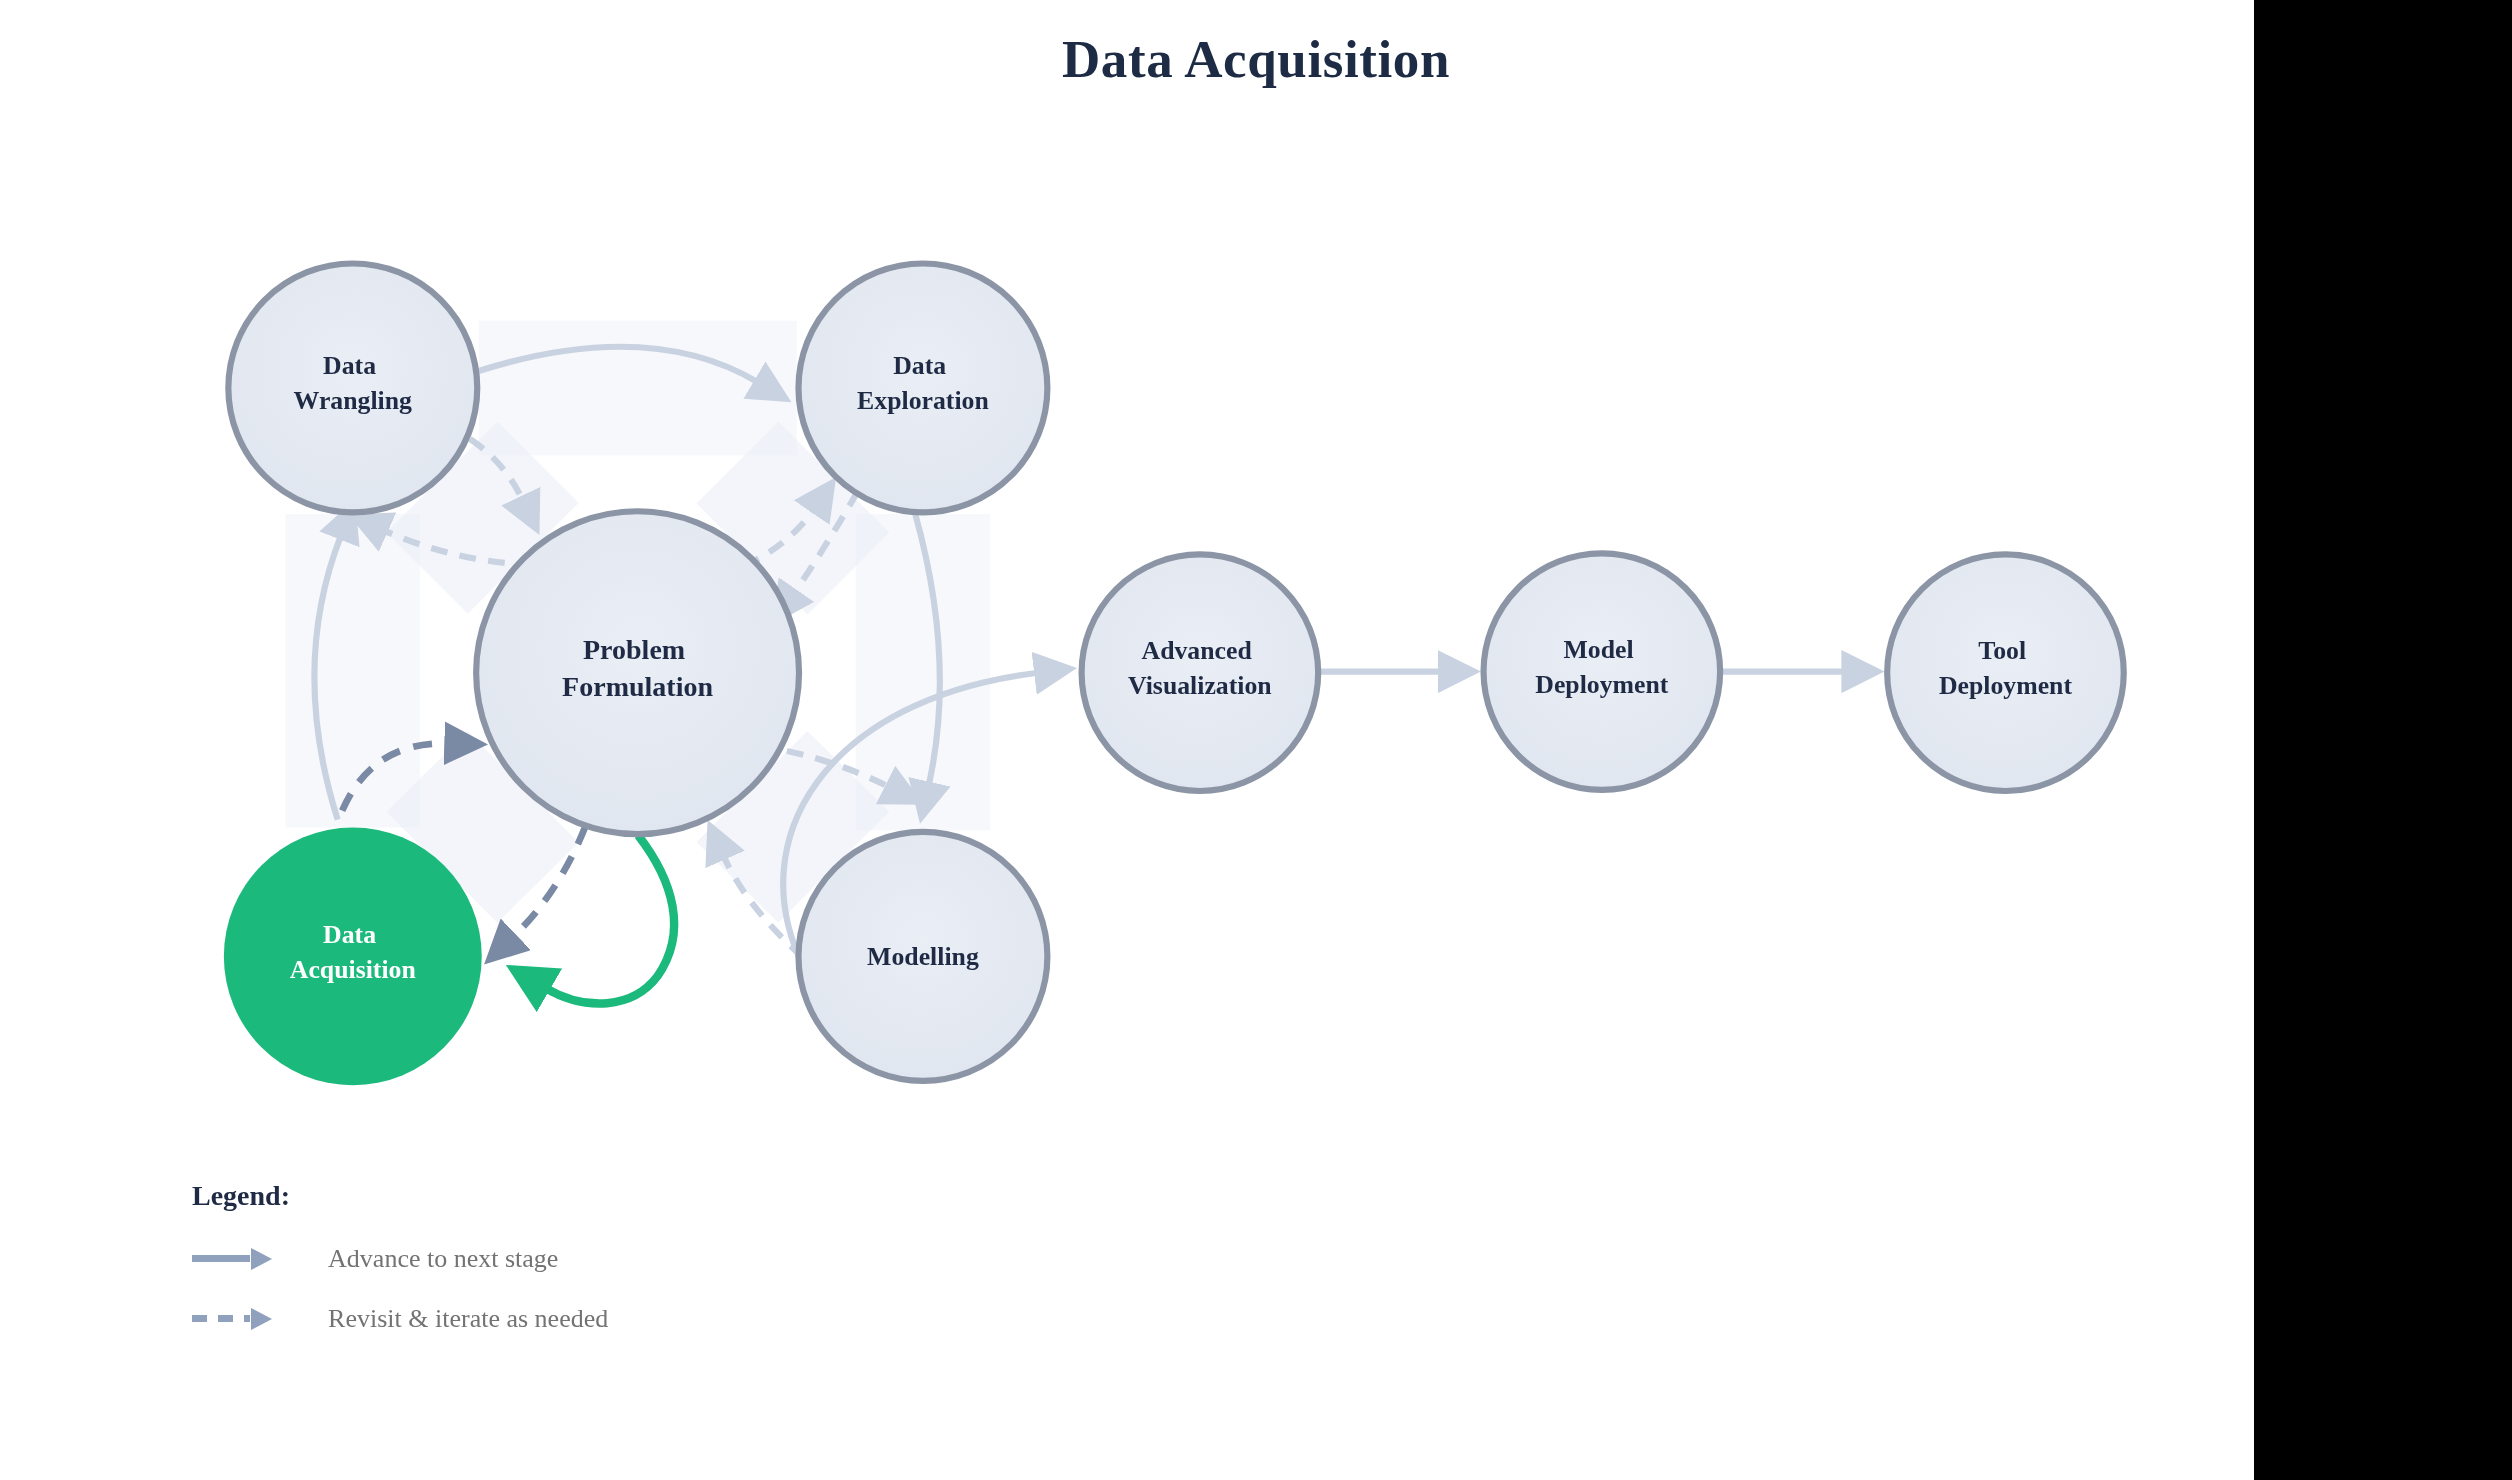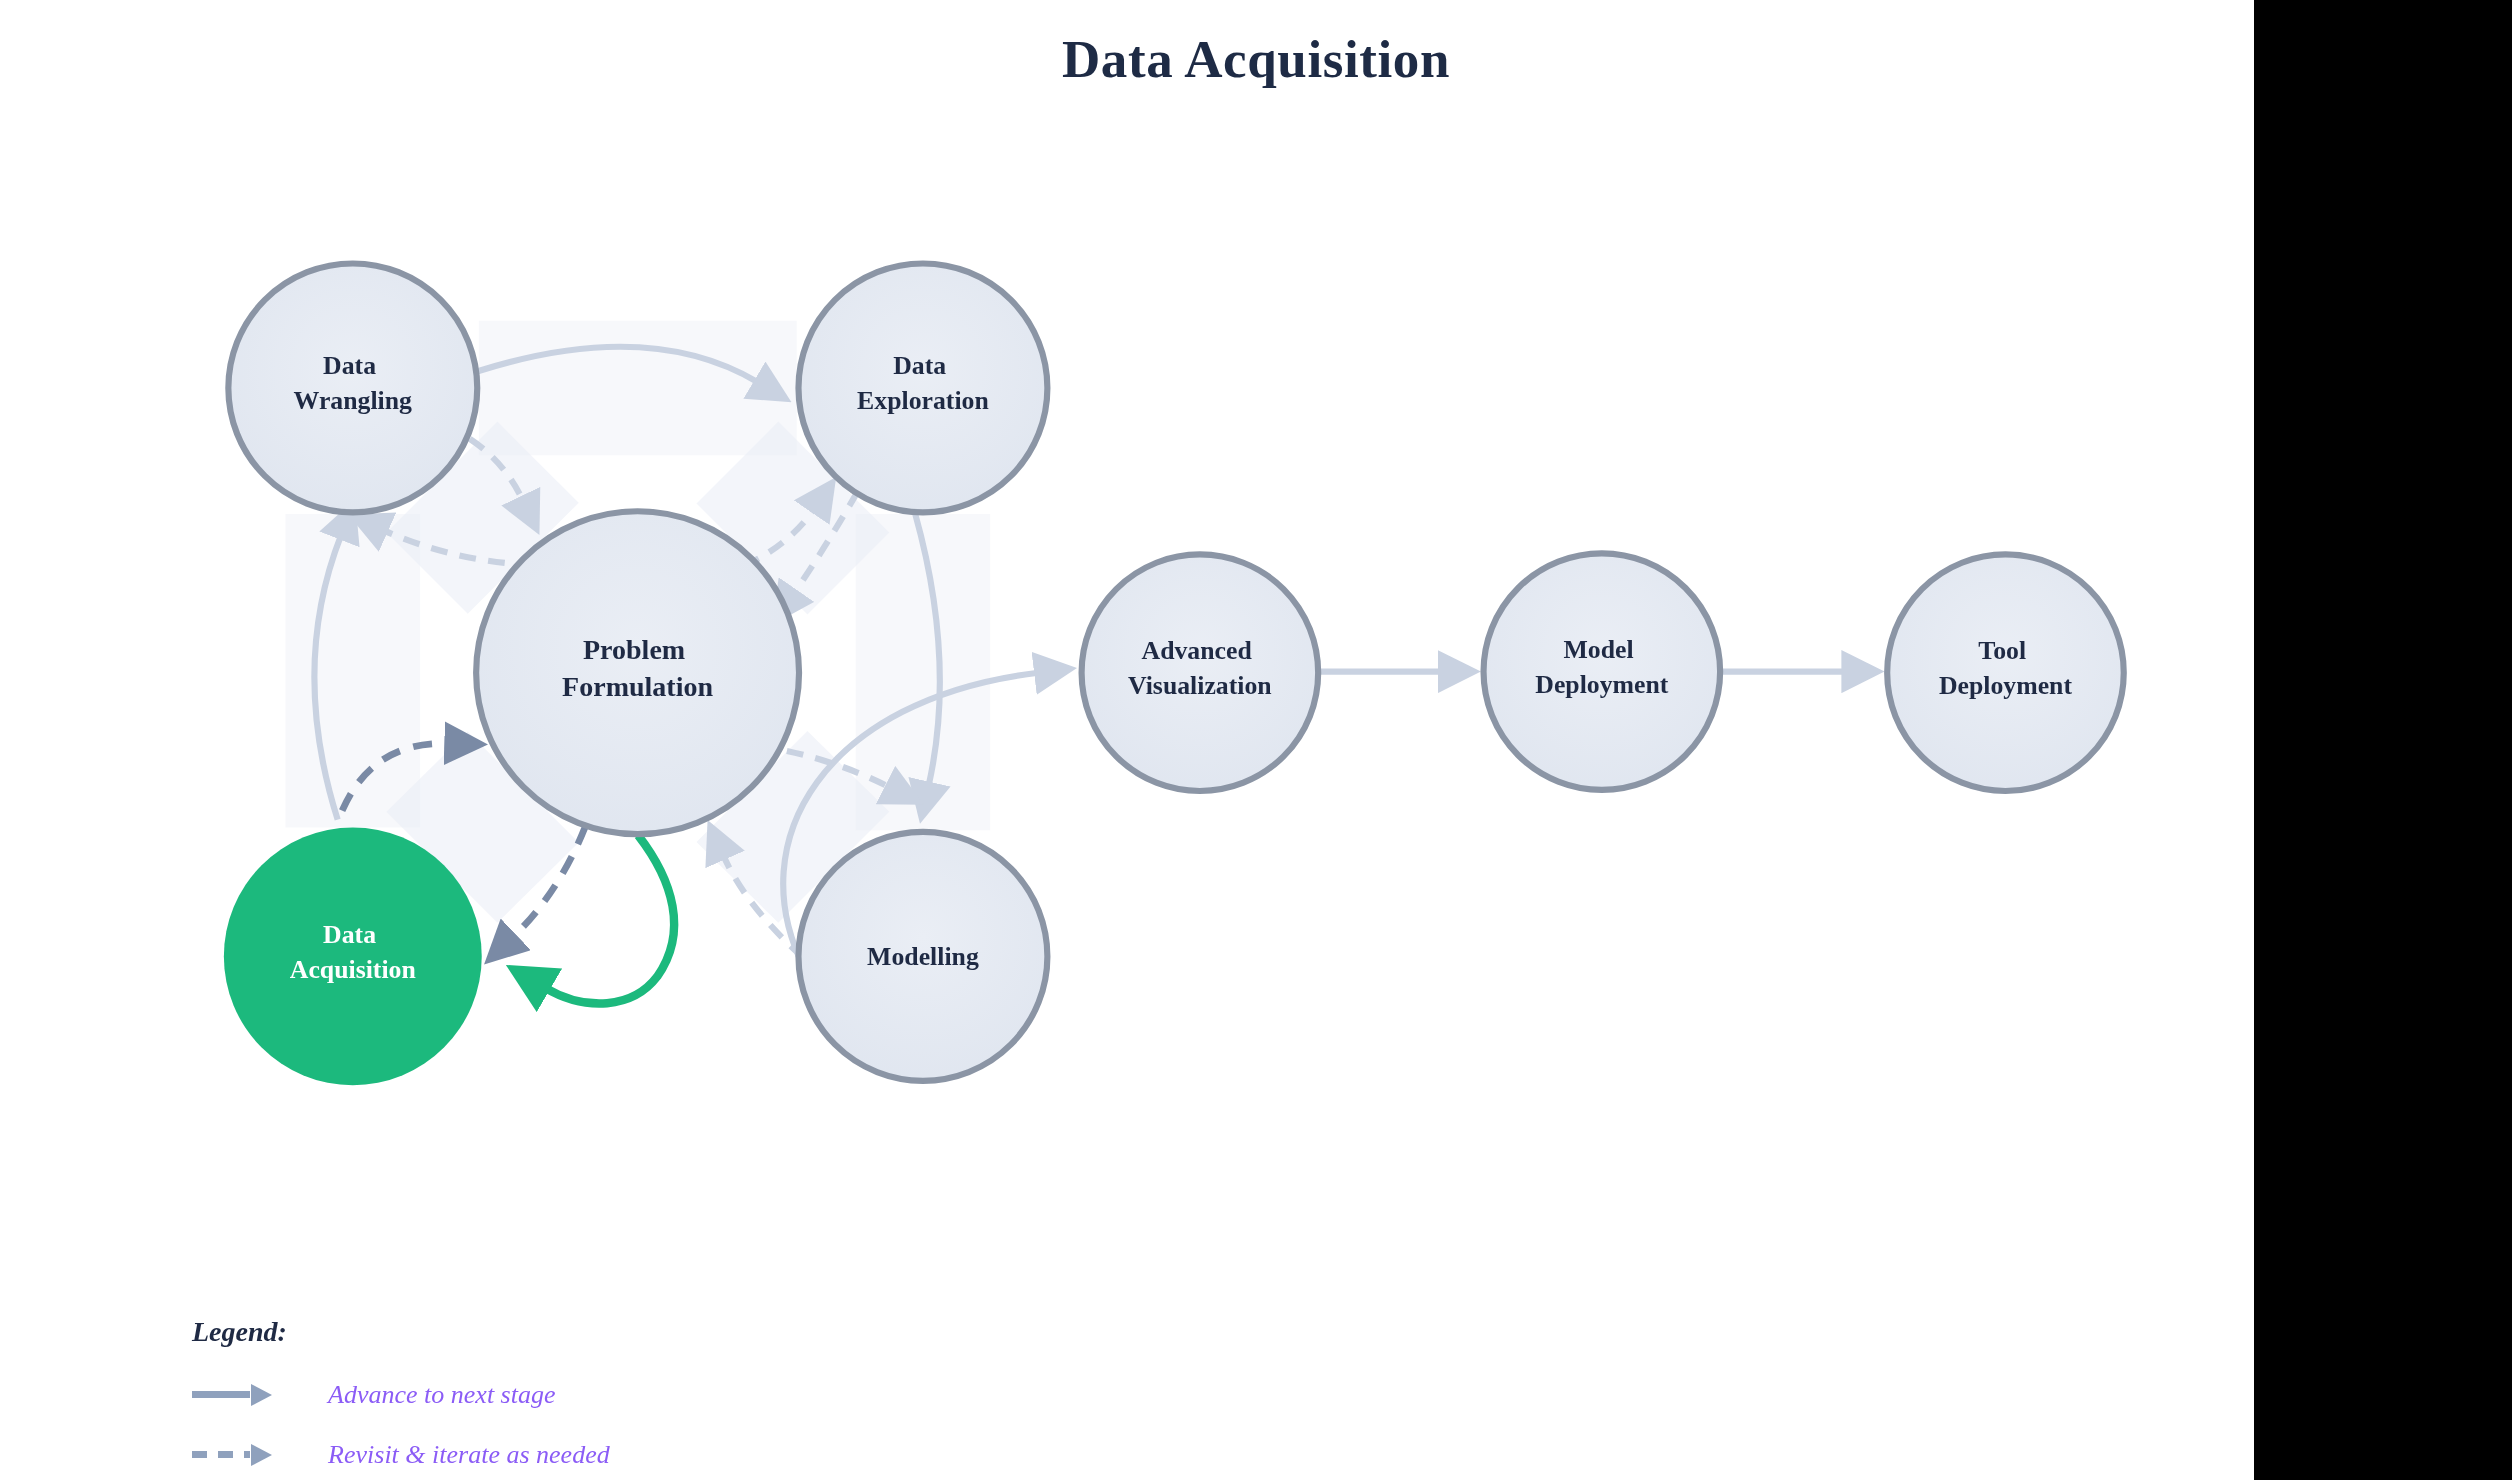--- a/index.html
+++ b/index.html
@@ -24,34 +24,34 @@
   .node-label{fill:#1F2A44;font-weight:bold;text-anchor:middle;
     font-family:"Liberation Serif","DejaVu Serif",serif;}
   .node-label.active{fill:#ffffff;}
   .f-solid{fill:none;stroke:#C9D2E1;stroke-width:11;}
   .f-dash{fill:none;stroke:#C9D2E1;stroke-width:11;stroke-dasharray:30 22;}
   .f-dash-dark{fill:none;stroke:#7A8AA5;stroke-width:12;stroke-dasharray:34 25;}
   .f-green{fill:none;stroke:#1CB97D;stroke-width:15;}
   .wedge{fill:#E9EDF5;opacity:0.55;}
   .wedge.faint{opacity:0.38;}
   .legend{
-    position:absolute;left:192px;top:1316px;color:#1F2A44;font-style:italic;
+    position:absolute;left:192px;top:1180px;color:#1F2A44;
   }
   .legend-heading{font-size:28px;font-weight:bold;color:#1F2A44;}
   .legend-row{display:flex;align-items:center;margin-top:33px;height:27px;}
   .legend-swatch{width:58px;height:6.7px;margin-right:1.1px;}
   .legend-swatch.solid{background:#8FA1BD;}
   .legend-swatch.dashed{
     background:repeating-linear-gradient(90deg,#8FA1BD 0 14.6px,transparent 14.6px 26px);
   }
   .legend-arrowhead{
     width:0;height:0;border-left:21px solid #8FA1BD;
     border-top:11.2px solid transparent;border-bottom:11.2px solid transparent;
   }
-  .legend-label{margin-left:56px;font-size:26px;color:#8b5cf6;}
+  .legend-label{margin-left:56px;font-size:26px;color:#737373;}
 </style>
 </head>
 <body>
 
 <div class="canvas">
 
   <svg width="2254" height="1480" viewBox="0 0 4020 2640">
     <defs>
       <radialGradient id="gNode" cx="50%" cy="42%" r="68%">
         <stop offset="0%" stop-color="#EAEEF5"></stop>

